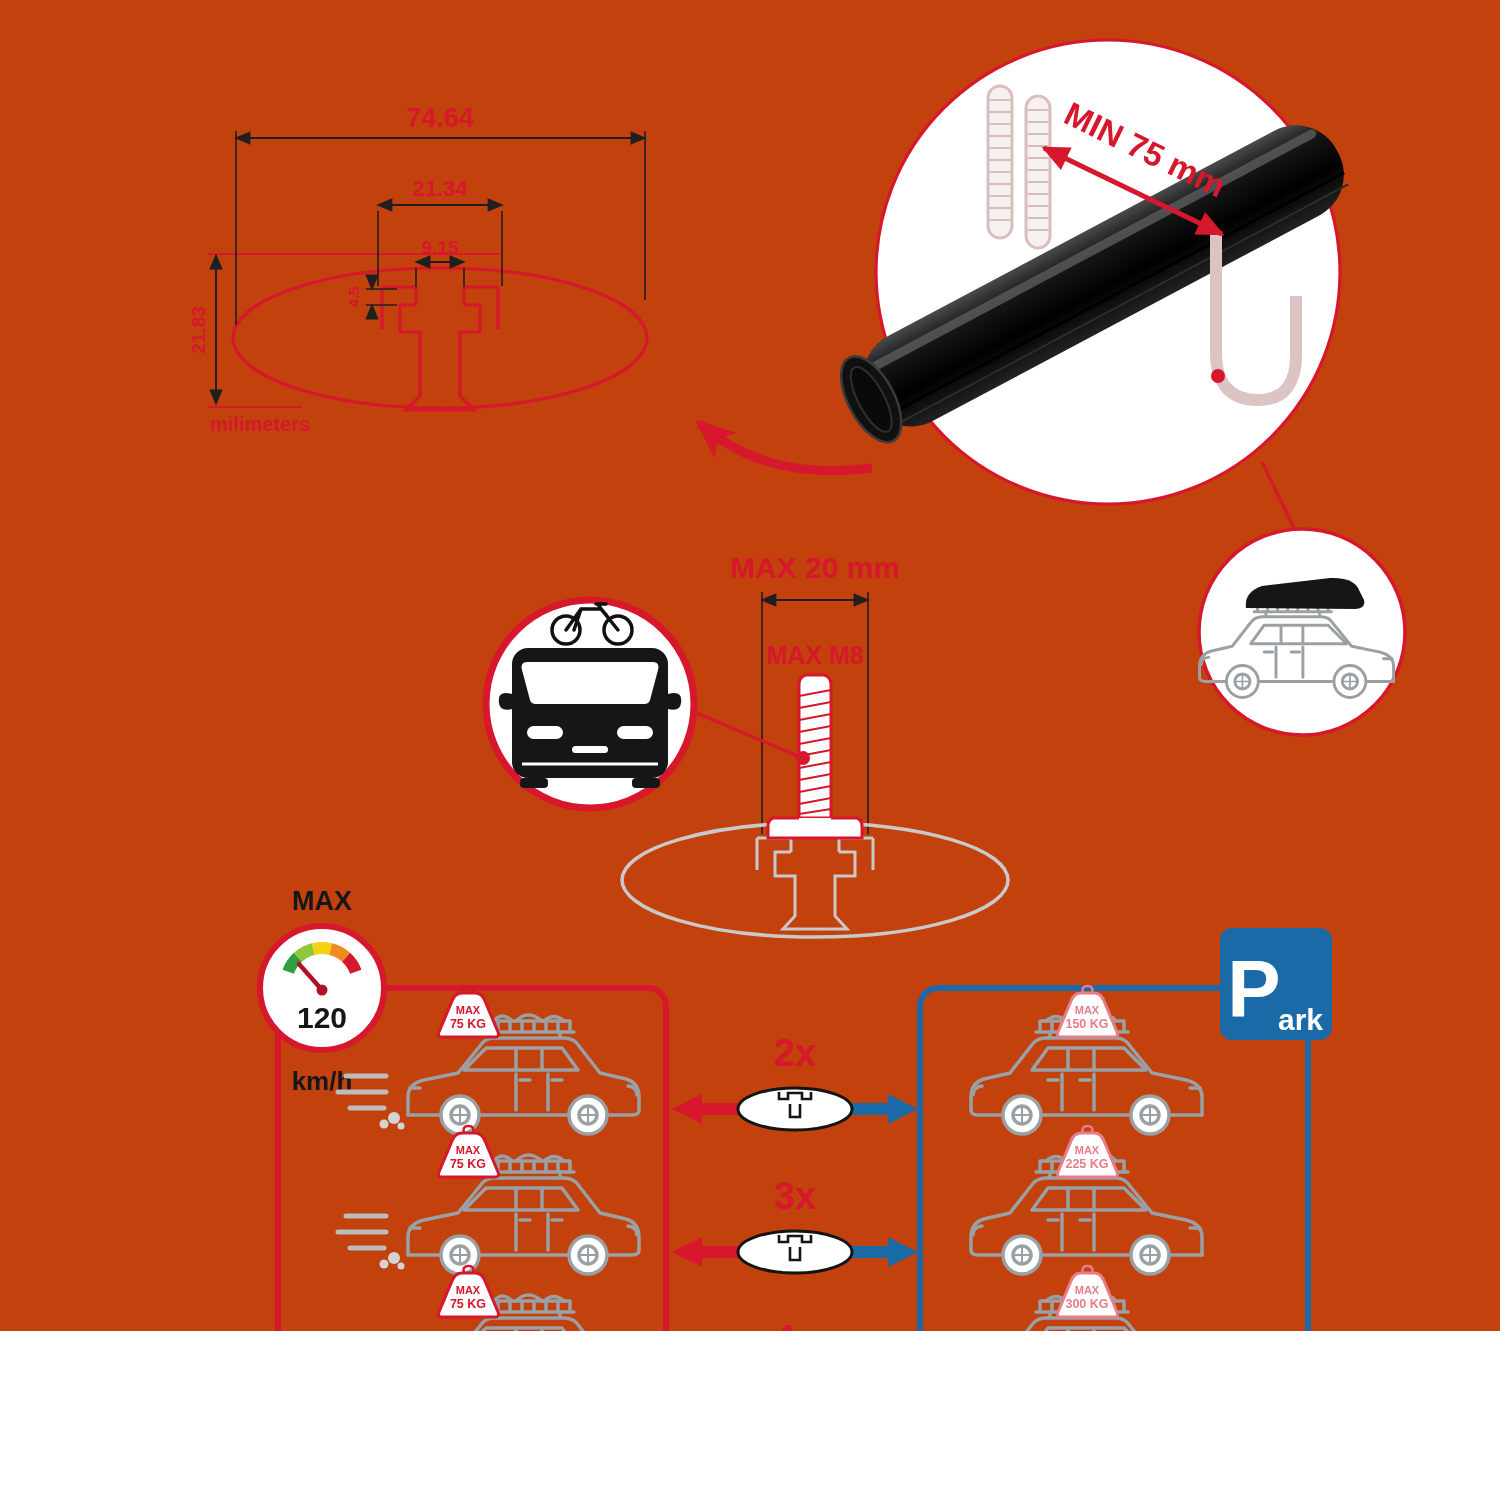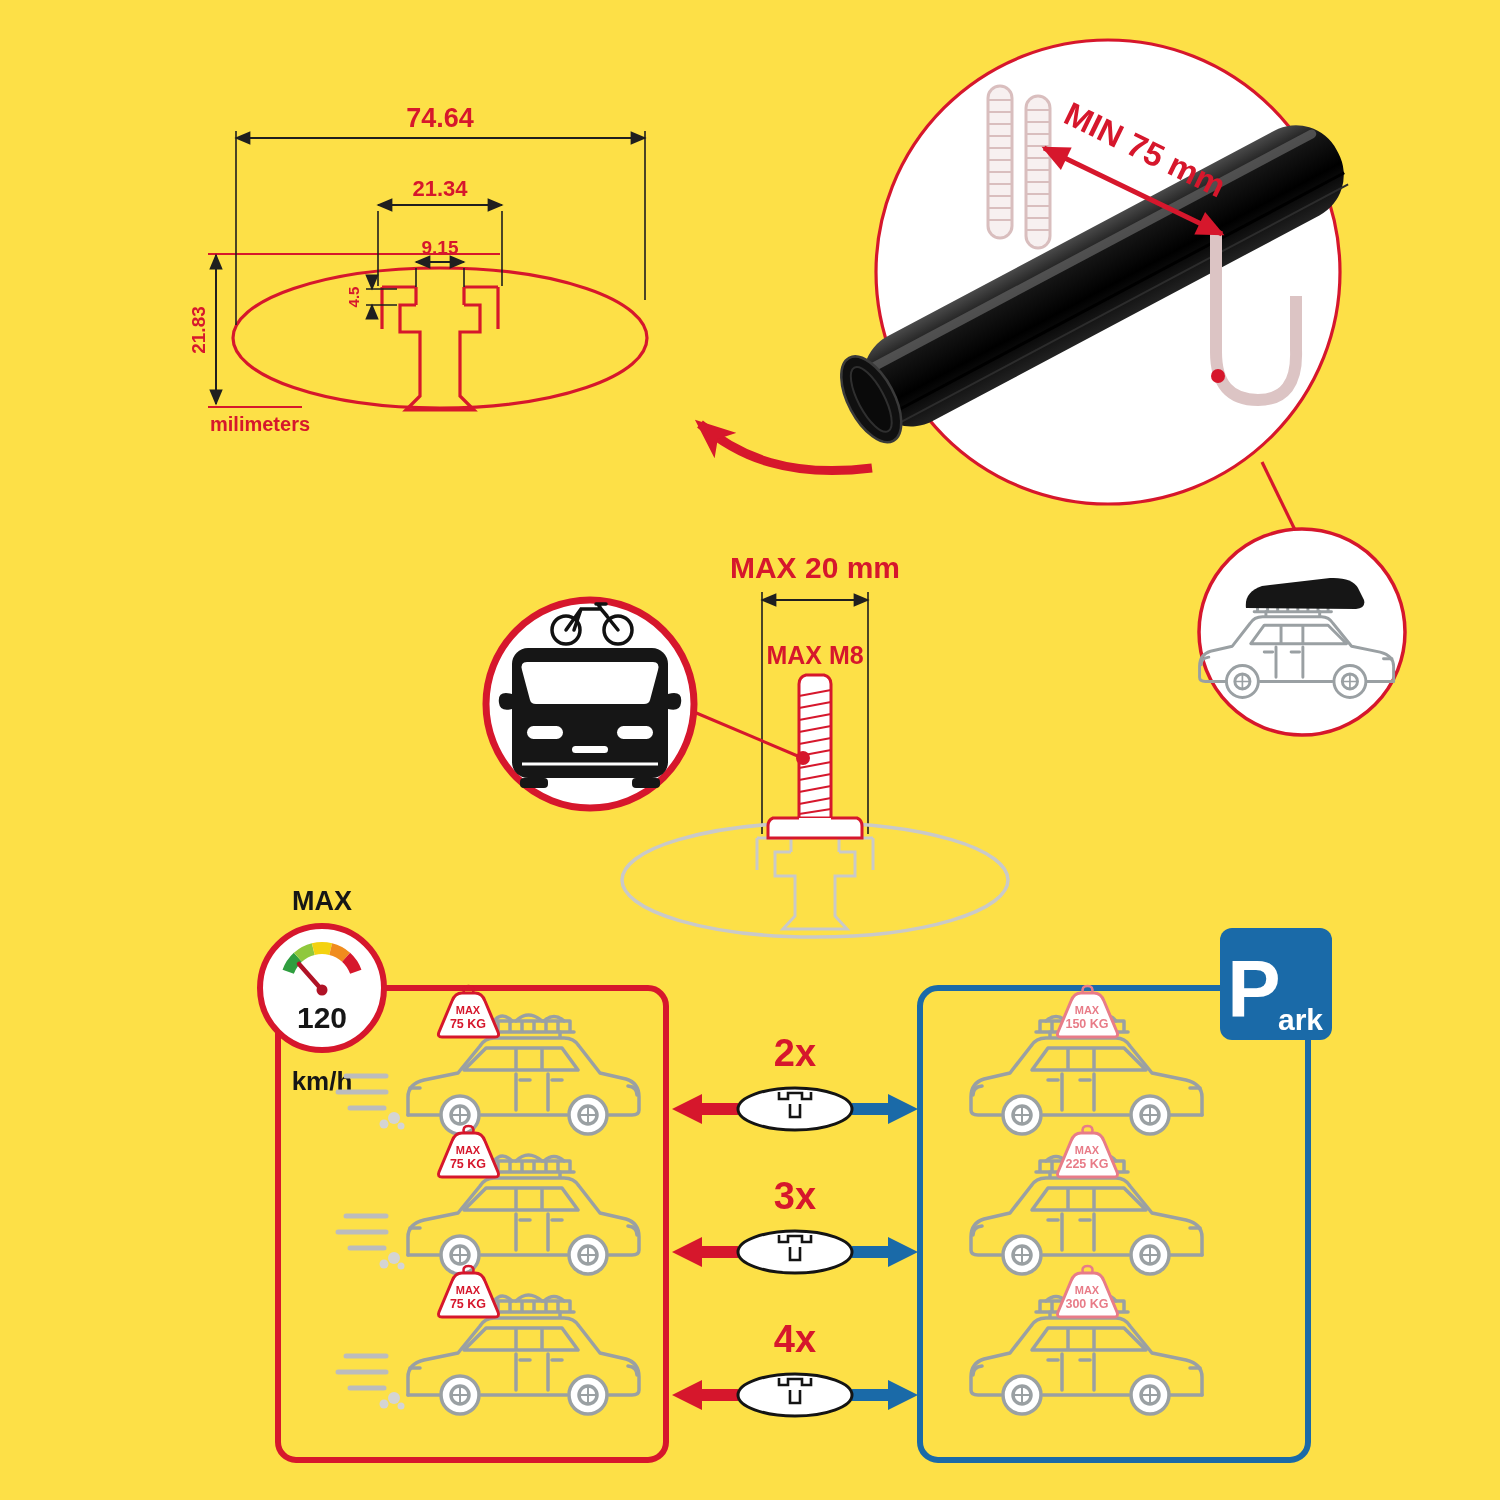--- a/index.html
+++ b/index.html
@@ -1,16 +1,16 @@
 <!DOCTYPE html>
 <html><head>
 <meta charset="utf-8">
 <style>
   html,body{margin:0;padding:0;background:#ffffff;}
-  #canvas{position:relative;width:1500px;height:1500px;background:#fde047;overflow:hidden;}
+  #canvas{position:relative;width:1500px;height:1331px;background:#c2410c;overflow:hidden;}
   svg{position:absolute;left:0;top:0;}
   text{font-family:"Liberation Sans",sans-serif;}
   .t-red{fill:#d6172c;font-weight:bold;}
   .t-pink{fill:#e87c88;font-weight:bold;}
   .t-black{fill:#161616;font-weight:bold;}
   .t-white{fill:#ffffff;font-weight:bold;}
   .redline{stroke:#d6172c;stroke-width:3.2;fill:none;}
   .redthin{stroke:#d6172c;stroke-width:1.8;fill:none;}
   .dim{stroke:#1f1f1f;stroke-width:2;fill:none;}
   .dimext{stroke:#1f1f1f;stroke-width:1.6;fill:none;}

